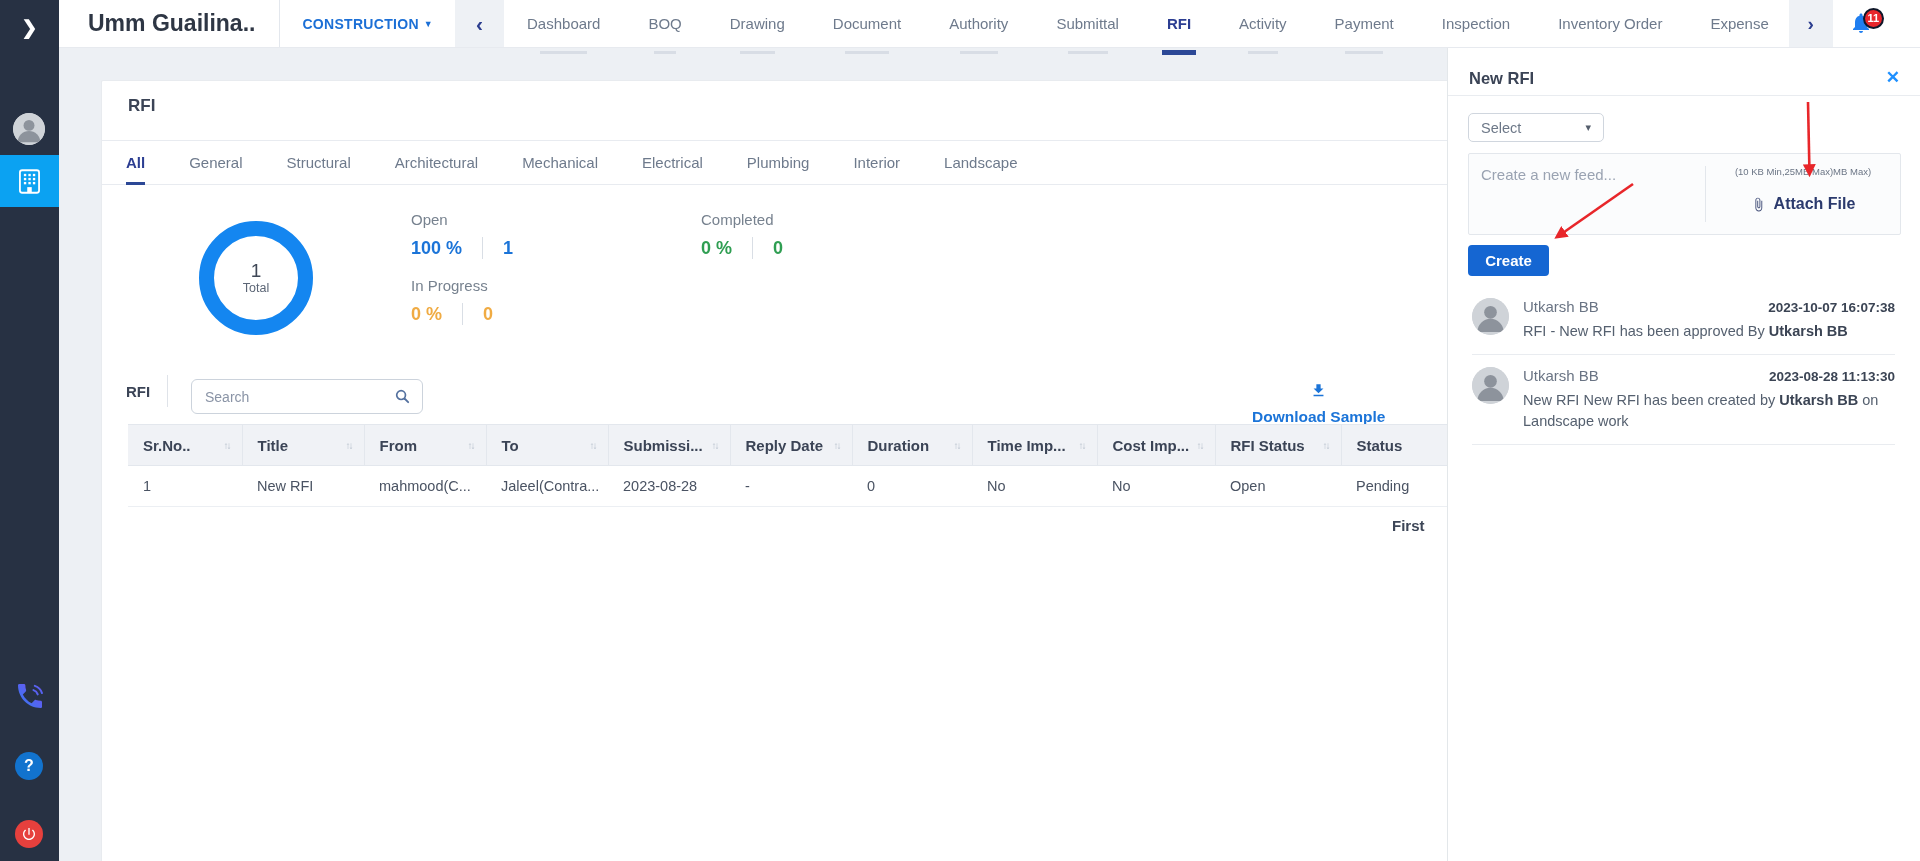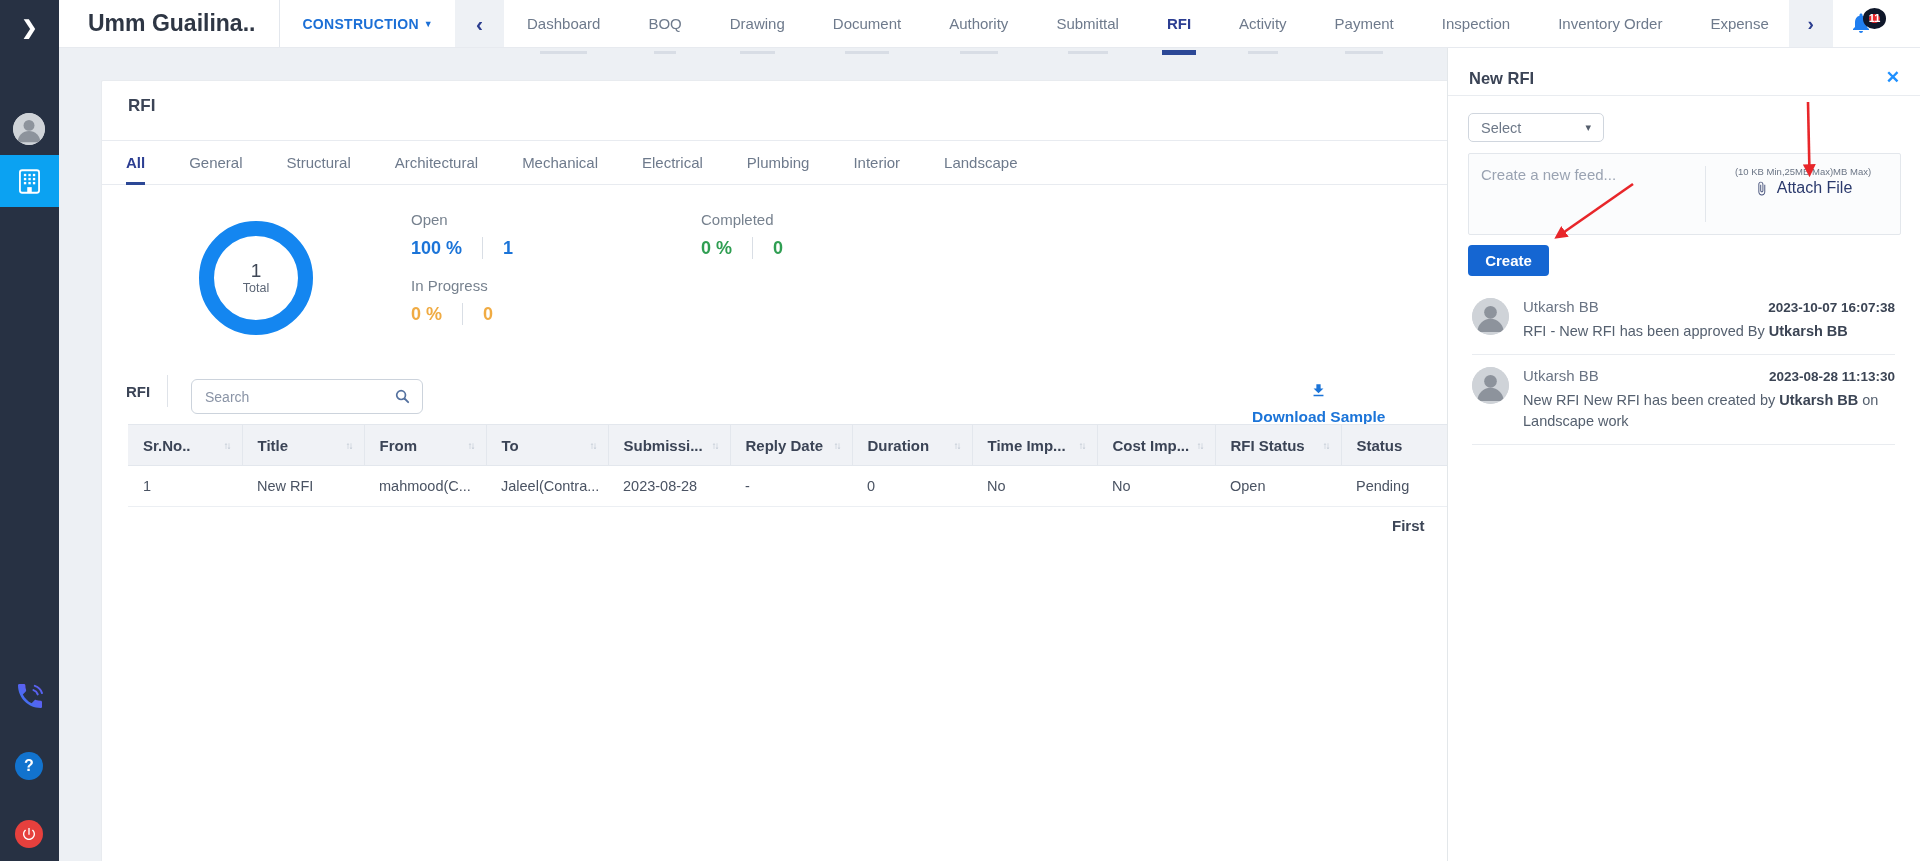--- a/index.html
+++ b/index.html
@@ -21,21 +21,21 @@
   .h-construction { display:flex; align-items:center; gap:5px; padding:14px 22px; color:#1b6fd6; font-size:14px; font-weight:bold; letter-spacing:.3px; cursor:pointer; }
   .h-construction .caret { font-size:9px; }
   .h-backbox { width:49px; background:#eef1f5; display:flex; align-items:center; justify-content:center; color:#2c3e8f; font-size:21px; font-weight:bold; cursor:pointer; }
   .h-nav { display:flex; align-items:stretch; gap:48px; margin-left:23px; }
   .nav-item { position:relative; display:flex; align-items:center; font-size:15px; color:#6e7a8c; cursor:pointer; }
   .nav-item::after { content:""; position:absolute; left:18%; right:18%; bottom:-7px; height:3px; background:#d8dde5; }
   .nav-item.active { color:#2c3e92; font-weight:bold; }
   .nav-item.active::after { left:-5px; right:-5px; bottom:-8px; height:5px; background:#2c4896; }
   .h-morebox { width:44px; background:#eef1f5; display:flex; align-items:center; justify-content:center; color:#2c3e8f; font-size:19px; font-weight:bold; margin-left:20px; cursor:pointer; }
   .h-bell { position:relative; align-self:center; margin-left:16px; width:26px; height:26px; cursor:pointer; }
-  .h-badge { position:absolute; top:-3px; left:14px; min-width:21px; height:21px; border-radius:50%; background:#e8262c; border:6px solid #0f172a; color:#fff; font-size:11px; font-weight:bold; display:flex; align-items:center; justify-content:center; }
+  .h-badge { position:absolute; top:-3px; left:14px; min-width:21px; height:21px; border-radius:50%; background:#e8262c; border:2px solid #0f172a; color:#fff; font-size:11px; font-weight:bold; display:flex; align-items:center; justify-content:center; }
 
   
   .main { position:absolute; left:59px; top:48px; width:1861px; height:813px; background:#edf0f4; overflow:hidden; }
   .card { position:absolute; left:42px; top:32px; width:1365px; height:790px; background:#fff; border:1px solid #e8ebef; border-radius:2px; }
   .card-title { position:absolute; left:26px; top:15px; font-size:17px; font-weight:bold; color:#3b4456; }
   .card-hdiv { position:absolute; left:0; top:59px; width:100%; height:1px; background:#e8ebf0; }
   .cat-tabs { position:absolute; left:0; top:60px; width:100%; height:44px; display:flex; align-items:center; gap:44px; padding-left:24px; border-bottom:1px solid #e8ebf0; }
   .cat-tab { position:relative; height:100%; display:flex; align-items:center; font-size:15px; color:#6e7a8c; cursor:pointer;text-align:center; }
   .cat-tab.active { color:#2c3e92; font-weight:bold; }
   .cat-tab.active::after { content:""; position:absolute; left:0; right:0; bottom:-1px; height:3px; background:#2c4896; }
@@ -77,21 +77,21 @@
   .p-hdiv { position:absolute; left:0; top:47px; width:100%; height:1px; background:#e9ecf0; }
   .p-select { position:absolute; left:20px; top:65px; width:136px; height:29px; border:1px solid #d0d6de; border-radius:5px; display:flex; align-items:center; justify-content:space-between; padding:0 12px; color:#6d7888; font-size:14.5px; cursor:pointer; background:#fff; }
   .p-select .sc { font-size:11px; color:#555e6c; }
   .composer { position:absolute; left:20px; top:105px; width:433px; height:82px; border:1px solid #e3e7ec; background:#fbfcfd; border-radius:2px; display:flex; }
   .composer .c-left { width:236px; padding:6px 4px; }
   .composer textarea { width:100%; height:100%; border:none; outline:none; resize:none; background:transparent; font-family:"Liberation Sans", sans-serif; font-size:15px; color:#3b4456; padding:6px 8px; }
   .composer textarea::placeholder { color:#9aa3b2; }
   .composer .c-div { width:1px; background:#e3e7ec; margin:12px 0; }
   .composer .c-right { flex:1; display:flex; flex-direction:column; align-items:center; padding-top:12px; }
   .attach-hint { font-size:9.5px; color:#6b7585; white-space:nowrap; }
-  .attach-btn { margin-top:2px; display:flex; align-items:center; gap:8px; color:#2b3a6d; font-size:16px; font-weight:normal; cursor:pointer; }
+  .attach-btn { margin-top:18px; display:flex; align-items:center; gap:8px; color:#2b3a6d; font-size:16px; font-weight:bold; cursor:pointer; }
   .create-btn { position:absolute; left:20px; top:197px; width:81px; height:31px; background:#1566d2; border:none; border-radius:4px; color:#fff; font-size:15px; font-weight:bold; font-family:"Liberation Sans", sans-serif; cursor:pointer; }
   .arrows { position:absolute; left:0; top:0; pointer-events:none; }
 
   .feed { position:absolute; left:24px; top:238px; width:423px; }
   .feed-item { display:flex; gap:14px; padding:12px 0 13px; border-bottom:1px solid #e9ecf0; }
   .f-avatar { width:37px; height:37px; border-radius:50%; overflow:hidden; background:#cfd3d8; flex:none; }
   .f-body { flex:1; min-width:0; }
   .f-top { display:flex; justify-content:space-between; align-items:baseline; }
   .f-name { font-size:15px; color:#6a7484; }
   .f-ts { font-size:13.5px; font-weight:bold; color:#3b4454; }

